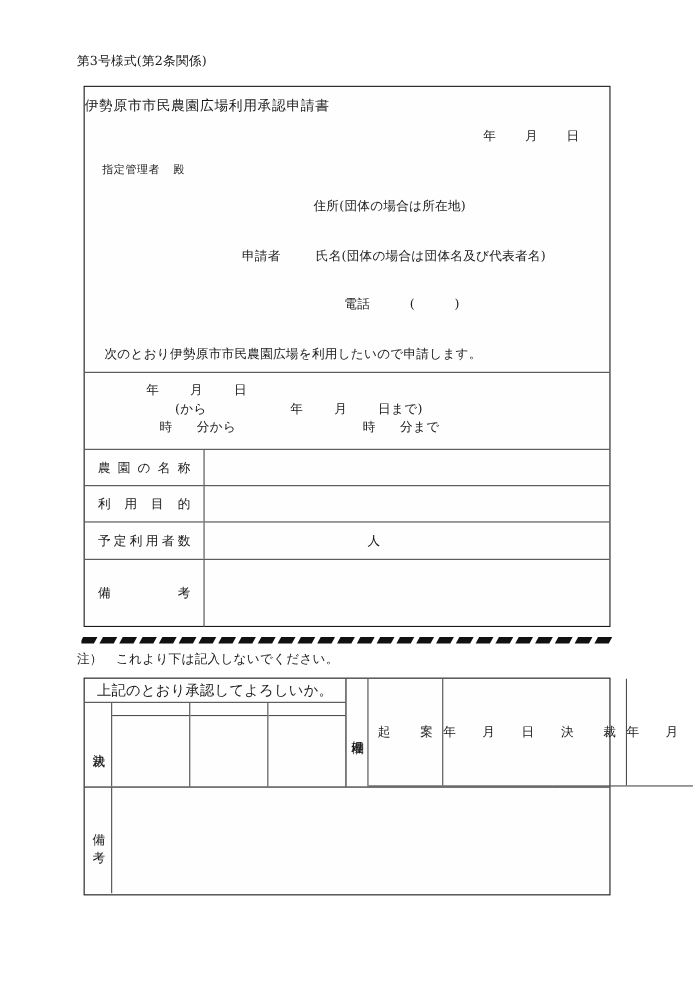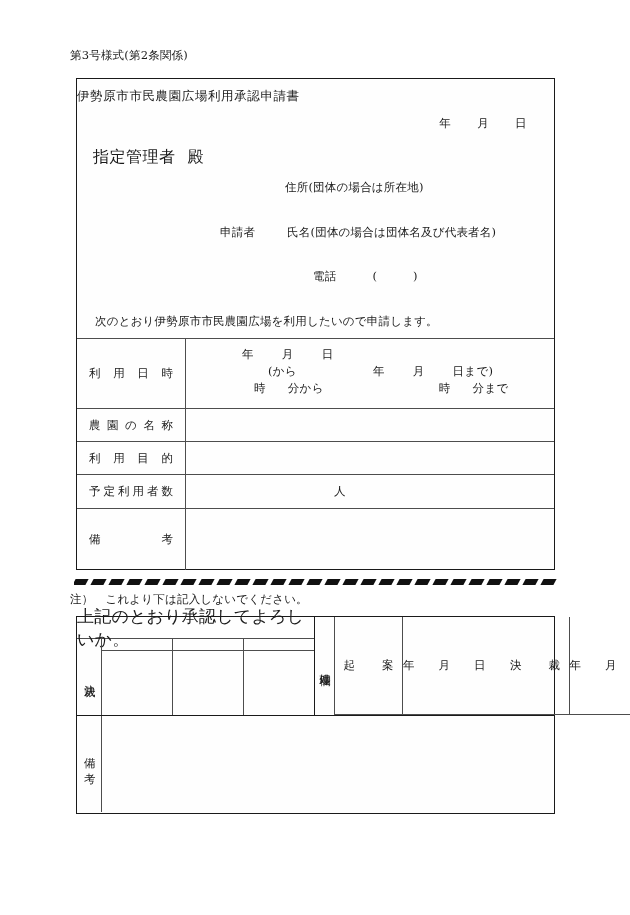--- a/index.html
+++ b/index.html
@@ -61,21 +61,21 @@
     top: 37px;
     font-size: 11.5px;
     letter-spacing: 0.4px;
   }
   .header-date .gap { display: inline-block; width: 26px; }
 
   .addressee {
     position: absolute;
     left: 16px;
     top: 68px;
-    font-size: 16px;
+    font-size: 10px;
     letter-spacing: 0.5px;
     font-family: Liberation Serif, serif;
   }
   .addressee .sp { display: inline-block; width: 12px; }
 
   .applicant-addr {
     position: absolute;
     left: 208px;
     top: 101px;
     font-size: 11.5px;
@@ -223,21 +223,21 @@
     display: flex;
     flex-direction: column;
   }
   .approve-question {
     height: 22px;
     border-bottom: 1px solid #4d4d4d;
     box-sizing: border-box;
     display: flex;
     align-items: center;
     justify-content: center;
-    font-size: 17px;
+    font-size: 13px;
     letter-spacing: 0.2px;
   }
   .kessai-area {
     flex: 1 1 auto;
     display: flex;
     box-sizing: border-box;
   }
   .kessai-label {
     flex: 0 0 25px;
     width: 25px;
@@ -373,23 +373,20 @@
 
     <div class="applicant-tel">
       <span>電話</span><span class="sp"></span><span>(</span><span class="sp"></span><span>)</span>
     </div>
 
     <div class="lead-text">次のとおり伊勢原市市民農園広場を利用したいので申請します。</div>
 
     <div class="grid">
 
       <div class="grid-row row-datetime">
-        <div class="grid-label">
-          <span class="spread">利用日時</span>
-        </div>
         <div class="grid-value">
           <div class="dt-lines">
             <div class="dt-line1">
               <span>年</span><span class="g"></span><span>月</span><span class="g"></span><span>日</span>
             </div>
             <div class="dt-line2">
               <span>(から</span><span class="g2"></span><span>年</span><span class="g"></span><span>月</span><span class="g"></span><span>日まで)</span>
             </div>
             <div class="dt-line3">
               <span>時</span><span class="g"></span><span>分から</span><span class="g3"></span><span>時</span><span class="g"></span><span>分まで</span>

